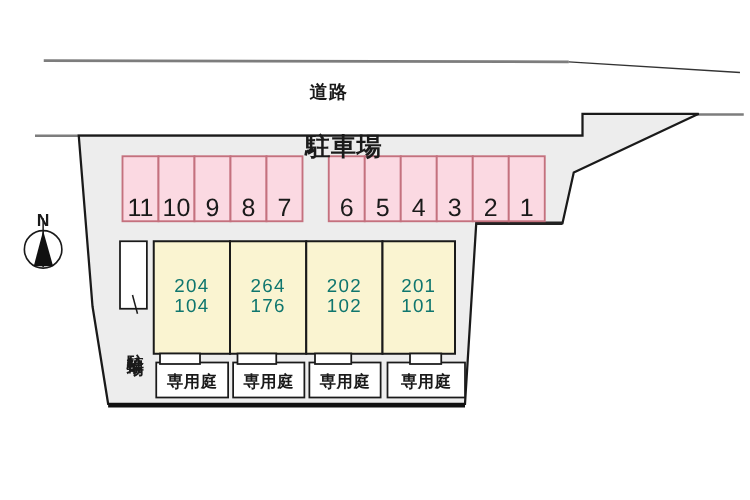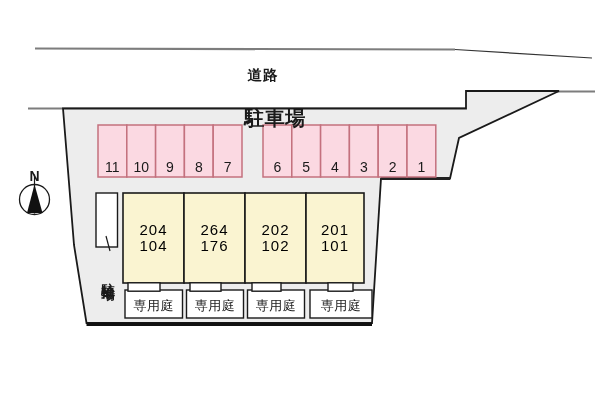--- a/index.html
+++ b/index.html
@@ -8,23 +8,23 @@
     font-family:"Liberation Sans","DejaVu Sans",sans-serif;overflow:hidden;
   }
   .stage svg{position:absolute;left:0;top:0;}
   .overlay{position:absolute;left:0;top:0;width:600px;height:280px;pointer-events:none;}
   .lbl{
     position:absolute;transform:translate(-50%,-50%);
     white-space:nowrap;color:#1a1a1a;line-height:1;
   }
   .lbl.road{font-size:14.5px;font-weight:600;letter-spacing:1px;}
   .lbl.parking{font-size:20px;font-weight:600;letter-spacing:0.5px;}
-  .lbl.stall{font-size:14px;font-weight:500;}
-  .lbl.unit{font-size:15px;font-weight:400;letter-spacing:1px;line-height:16.5px;text-align:center;color:#000000;}
-  .lbl.garden{font-size:13px;font-weight:400;letter-spacing:0.5px;}
+  .lbl.stall{font-size:20px;font-weight:500;}
+  .lbl.unit{font-size:15px;font-weight:400;letter-spacing:1px;line-height:16.5px;text-align:center;color:#0f766e;}
+  .lbl.garden{font-size:13px;font-weight:700;letter-spacing:0.5px;}
   .lbl.north{font-size:14px;font-weight:700;}
   .lbl.bicycle{
     font-size:13.5px;font-weight:600;letter-spacing:2px;
     writing-mode:vertical-rl;text-orientation:upright;
   }
 </style>
 </head>
 <body>
 
 <div class="stage">

